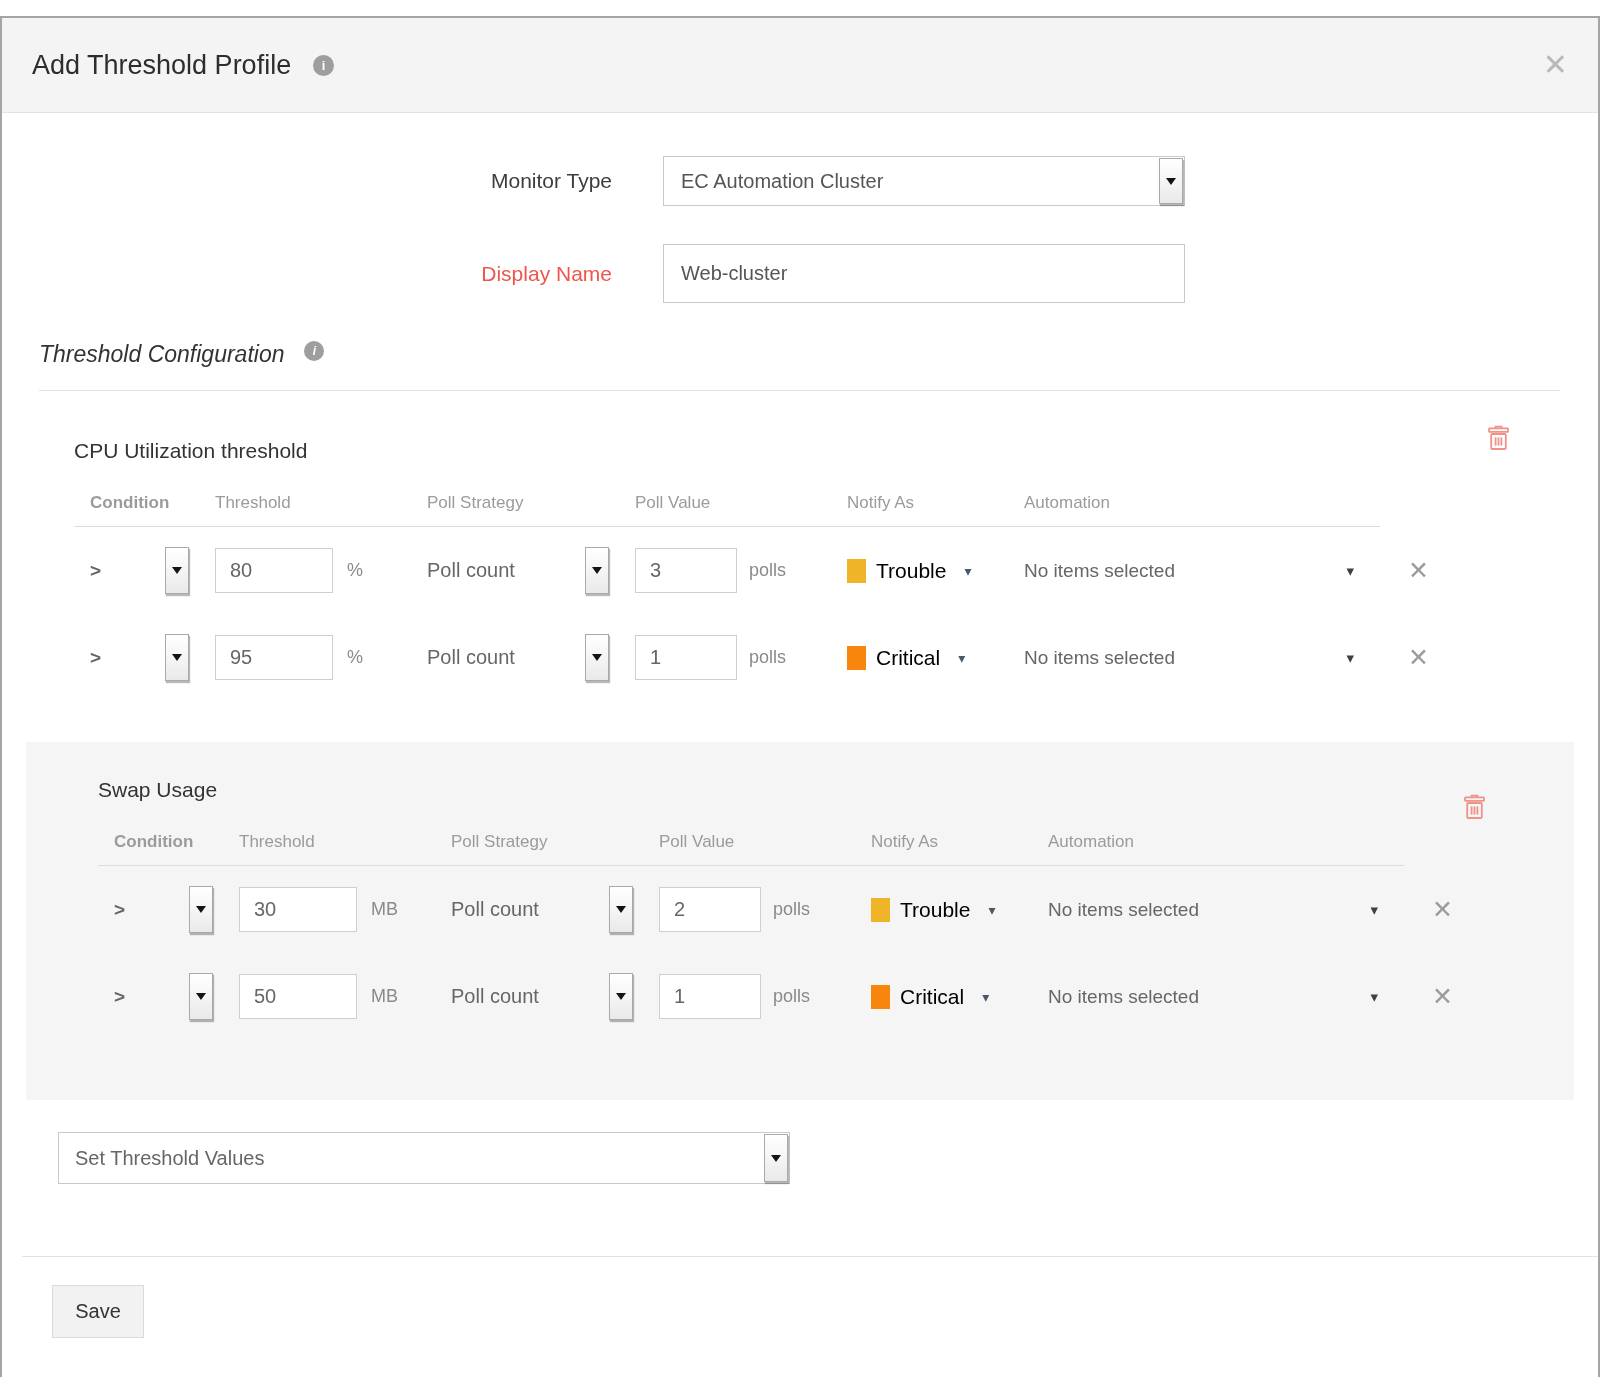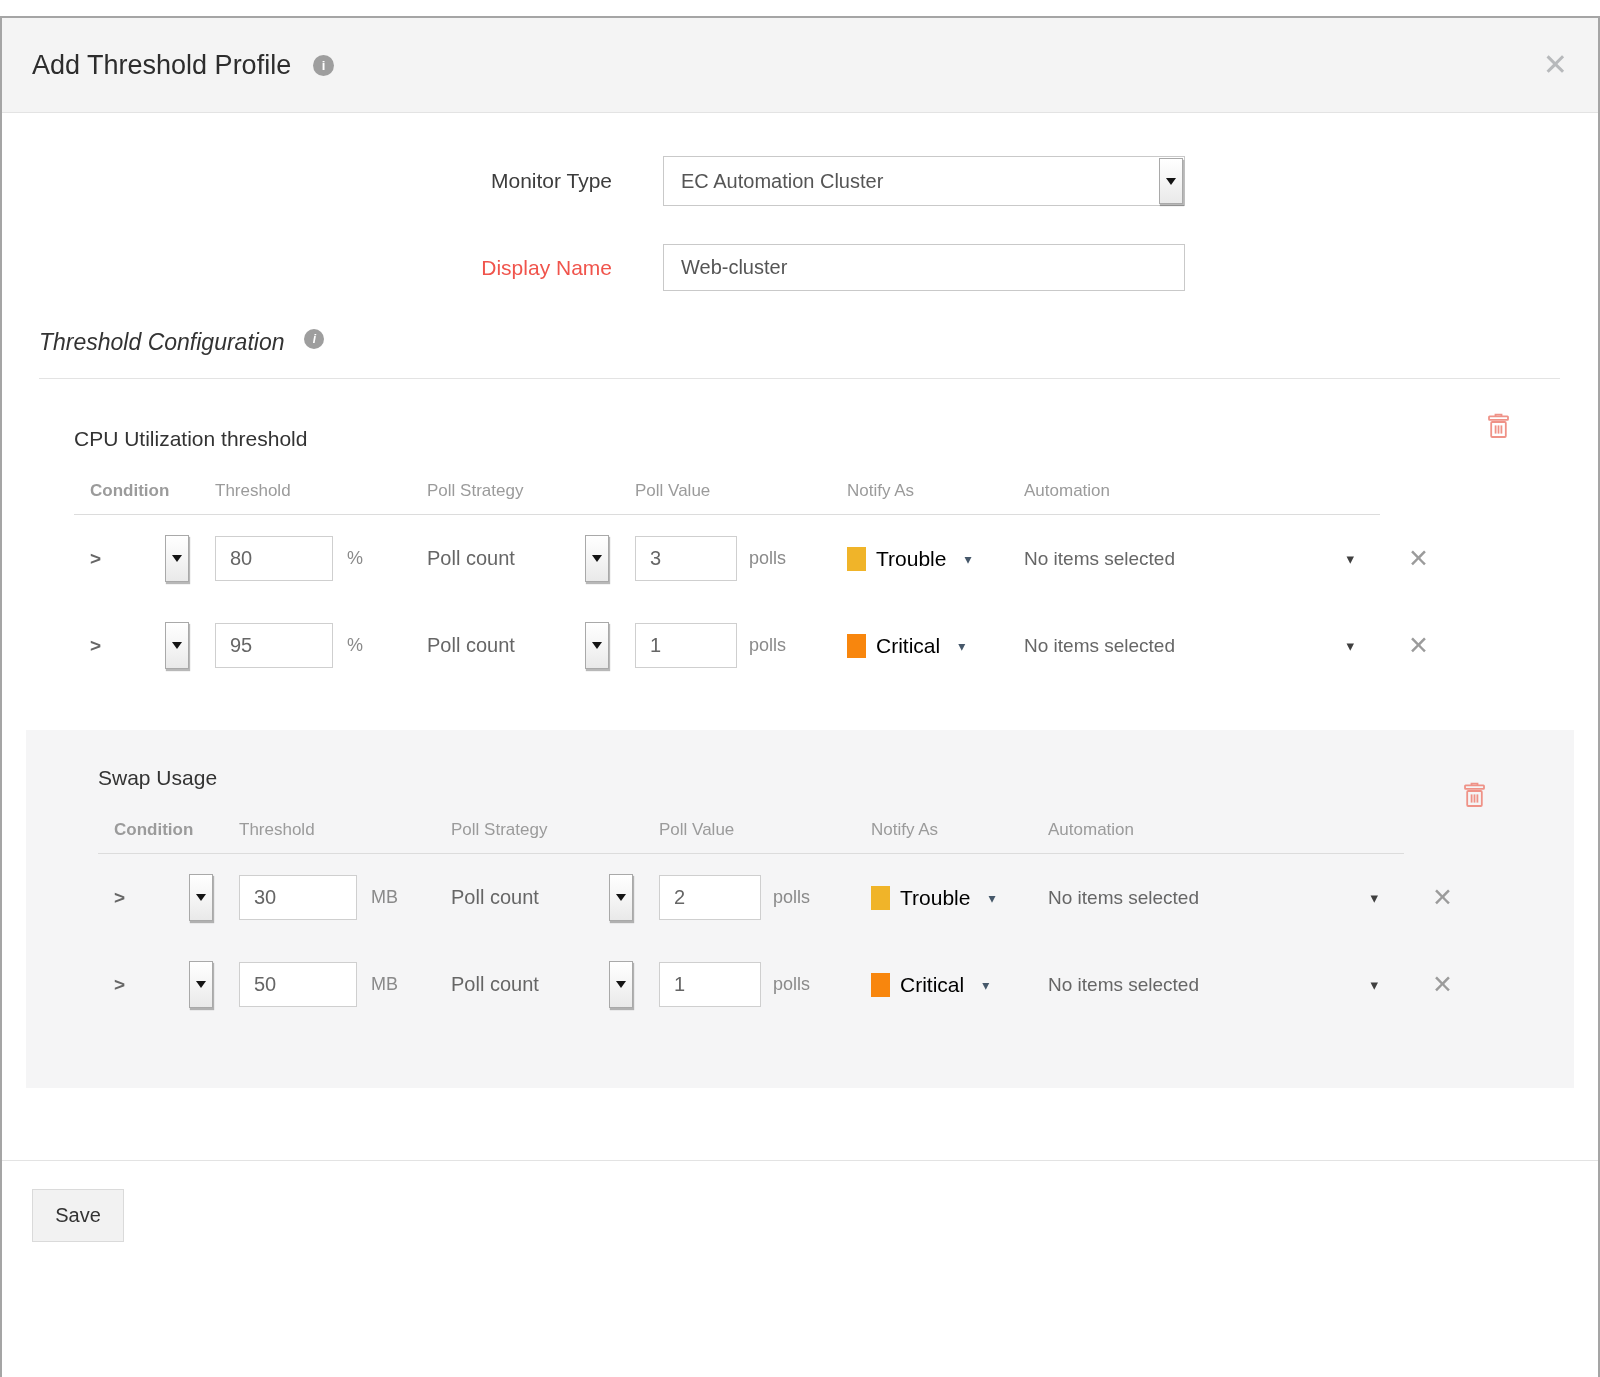--- a/index.html
+++ b/index.html
@@ -81,21 +81,21 @@
   .gray-wrap .trash-btn { top:16px; }
   .gray-wrap .num-input, .gray-wrap .text-box { background:#fff; }
 
   
   .bulk-select { margin:32px 0 0 56px; width:732px; height:52px; border:1px solid #c9c9c9;
                  background:#fff; position:relative; display:flex; align-items:center; }
   .bulk-select .sel-text { padding-left:16px; font-size:20px; color:#666; }
   .bulk-select .spin-btn { position:absolute; right:1px; top:1px; height:48px; }
 
   
-  .dlg-footer { border-top:1px solid #e3e3e3; margin-top:72px; padding:28px 30px; }
+  .dlg-footer { border-top:1px solid #e3e3e3; margin-top:72px; padding:28px 30px;margin-left:20px; }
   .save-btn { width:92px; height:53px; background:#f2f2f2; border:1px solid #dadada;
               font-size:20px; color:#333; cursor:pointer; font-family:"Liberation Sans", sans-serif; }
 </style>
 </head>
 <body>
 
 <div class="dialog">
 
   <div class="dlg-header">
     <span class="dlg-title">Add Threshold Profile</span>
@@ -106,21 +106,21 @@
   <div class="form-area">
     <div class="form-row">
       <span class="form-label">Monitor Type</span>
       <div class="select-box">
         <span class="sel-text">EC Automation Cluster</span>
         <span class="spin-btn"></span>
       </div>
     </div>
     <div class="form-row">
       <span class="form-label required">Display Name</span>
-      <div class="text-box" style="height:47px;">
+      <div class="text-box" style="height:59px;">
         <input type="text" value="Web-cluster" style="">
       </div>
     </div>
   </div>
 
   <div class="tc-heading">
     <span class="tc-title">Threshold Configuration</span>
     <span class="info-icon">i</span>
   </div>
   <div class="tc-divider"></div>
@@ -282,18 +282,22 @@
         </div>
         <div class="col c6">
           <span class="auto-text">No items selected</span>
           <span class="auto-caret">▾</span>
         </div>
         <span class="row-close">✕</span>
       </div>
     </div>
   </div>
 
+  <div class="bulk-select">
+    <span class="sel-text">Set Threshold Values</span>
+    <span class="spin-btn"></span>
+  </div>
 
   <div class="dlg-footer">
     <button class="save-btn">Save</button>
   </div>
 
 </div>
 
 </body></html>

